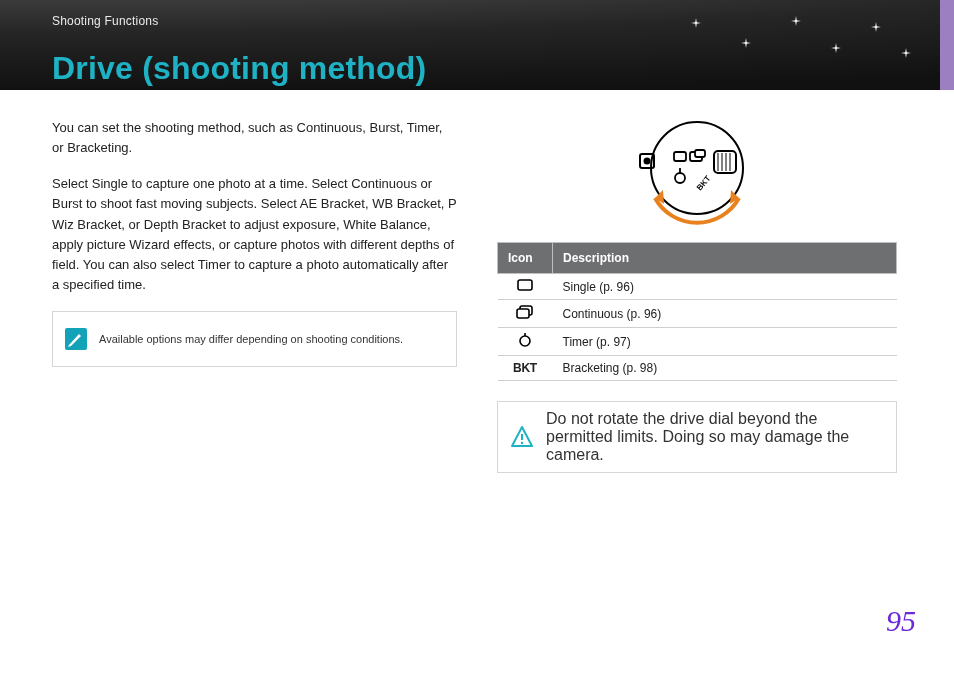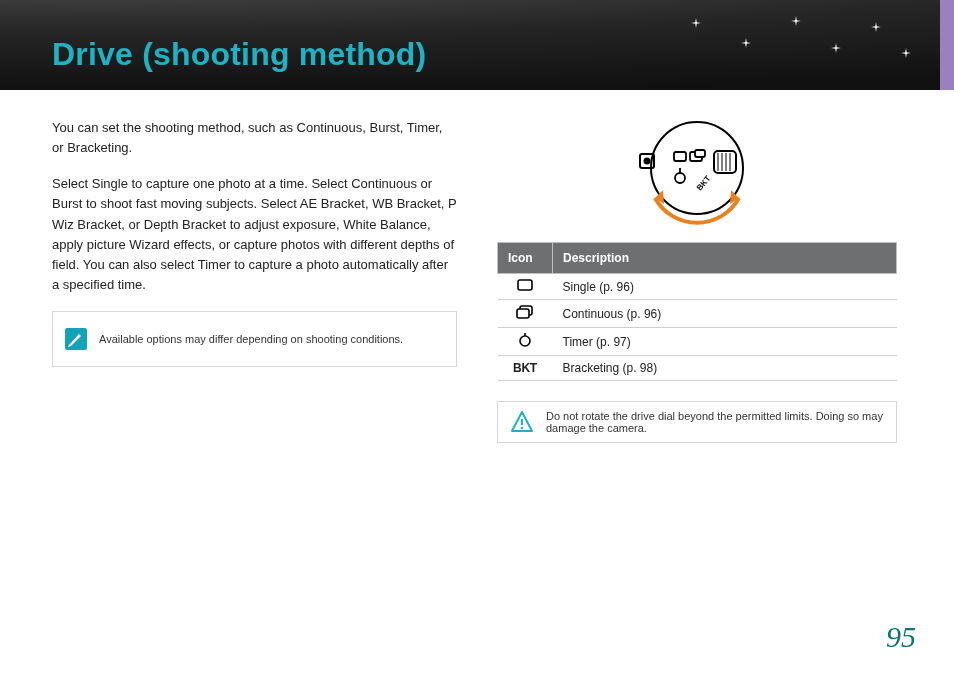--- a/index.html
+++ b/index.html
@@ -75,44 +75,45 @@
   table.modes td {
     border-bottom: 1px solid #cfcfcf;
     padding: 5px 10px;
     vertical-align: middle;
   }
   table.modes td.ic { width: 55px; text-align: center; }
   .warn {
     display: flex; align-items: center;
     border: 1px solid #d6d6d6;
     padding: 8px 12px; gap: 12px;
-    font-size: 11px; color: #333;
+    font-size: 16px; color: #333;
     margin-top: 20px;
   }
   .warn-icon { width: 24px; height: 24px; flex-shrink: 0; }
   .pageno {
-    position: absolute; right: 38px; bottom: 22px;
+    position: absolute; right: 38px; bottom: 38px;
     font-style: italic; font-family: Georgia, "Times New Roman", serif;
-    font-size: 30px; color: #0f766e; font-weight: 400;
+    font-size: 30px; color: #6d28d9; font-weight: 400;
   }
   .mini-icon { display: inline-block; vertical-align: middle; }
   .bkt-label { font-weight: 900; font-size: 12px; letter-spacing: -.3px; }
 </style>
 </head>
 <body>
 
 <div class="header">
   <div class="stars">
     <span class="star" style="left:20px;top:10px"></span>
     <span class="star" style="left:70px;top:30px"></span>
     <span class="star" style="left:120px;top:8px"></span>
     <span class="star" style="left:160px;top:35px"></span>
     <span class="star" style="left:200px;top:14px"></span>
     <span class="star" style="left:230px;top:40px"></span>
   </div>
+  <div class="breadcrumb">Shooting Functions</div>
   <div class="title">Drive (shooting method)</div>
 </div>
 
 <div class="cols">
   <div class="col-l">
     <p class="para">You can set the shooting method, such as Continuous, Burst, Timer, or Bracketing.</p>
     <p class="para">
       <span>Select </span><b>Single</b><span> to capture one photo at a time. Select </span><b>Continuous</b><span> or </span><b>Burst</b><span> to shoot fast moving subjects. Select </span><b>AE Bracket</b><span>, </span><b>WB Bracket</b><span>, </span><b>P Wiz Bracket</b><span>, or </span><b>Depth Bracket</b><span> to adjust exposure, White Balance, apply picture Wizard effects, or capture photos with different depths of field. You can also select </span><b>Timer</b><span> to capture a photo automatically after a specified time.</span>
     </p>
 

